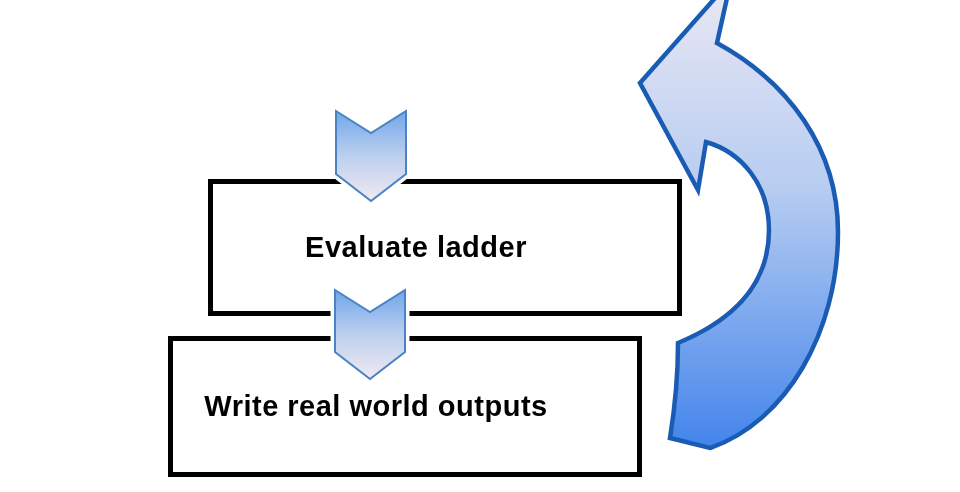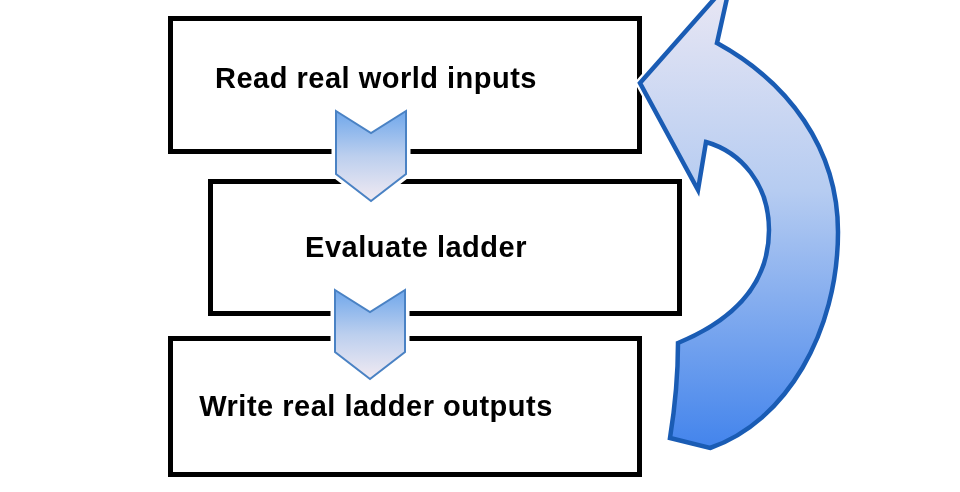--- a/index.html
+++ b/index.html
@@ -40,30 +40,27 @@
   }
   .halo{fill:#fff;stroke:#fff;stroke-width:9;stroke-linejoin:round;}
   .chev{stroke-width:2;stroke-linejoin:miter;}
   .loop{stroke-width:4.5;stroke-linejoin:miter;}
 </style>
 </head>
 <body>
 
 <div class="stage">
 
-  <div class="box box1">
-    <span class="box-label">Read real world inputs</span>
-  </div>
 
   <div class="box box2">
     <span class="box-label">Evaluate ladder</span>
   </div>
 
   <div class="box box3">
-    <span class="box-label">Write real ladder outputs</span>
+    <span class="box-label">Write real world outputs</span>
   </div>
 
   <svg class="overlay" viewBox="0 0 960 492" xmlns="http://www.w3.org/2000/svg">
     <defs>
       <linearGradient id="chevGrad" x1="0" y1="0" x2="0" y2="1">
         <stop offset="0" stop-color="#6FA7EB"></stop>
         <stop offset="0.5" stop-color="#BCCFEE"></stop>
         <stop offset="1" stop-color="#F1EAF2"></stop>
       </linearGradient>
       <linearGradient id="loopGrad" x1="0" y1="0" x2="0" y2="1">

